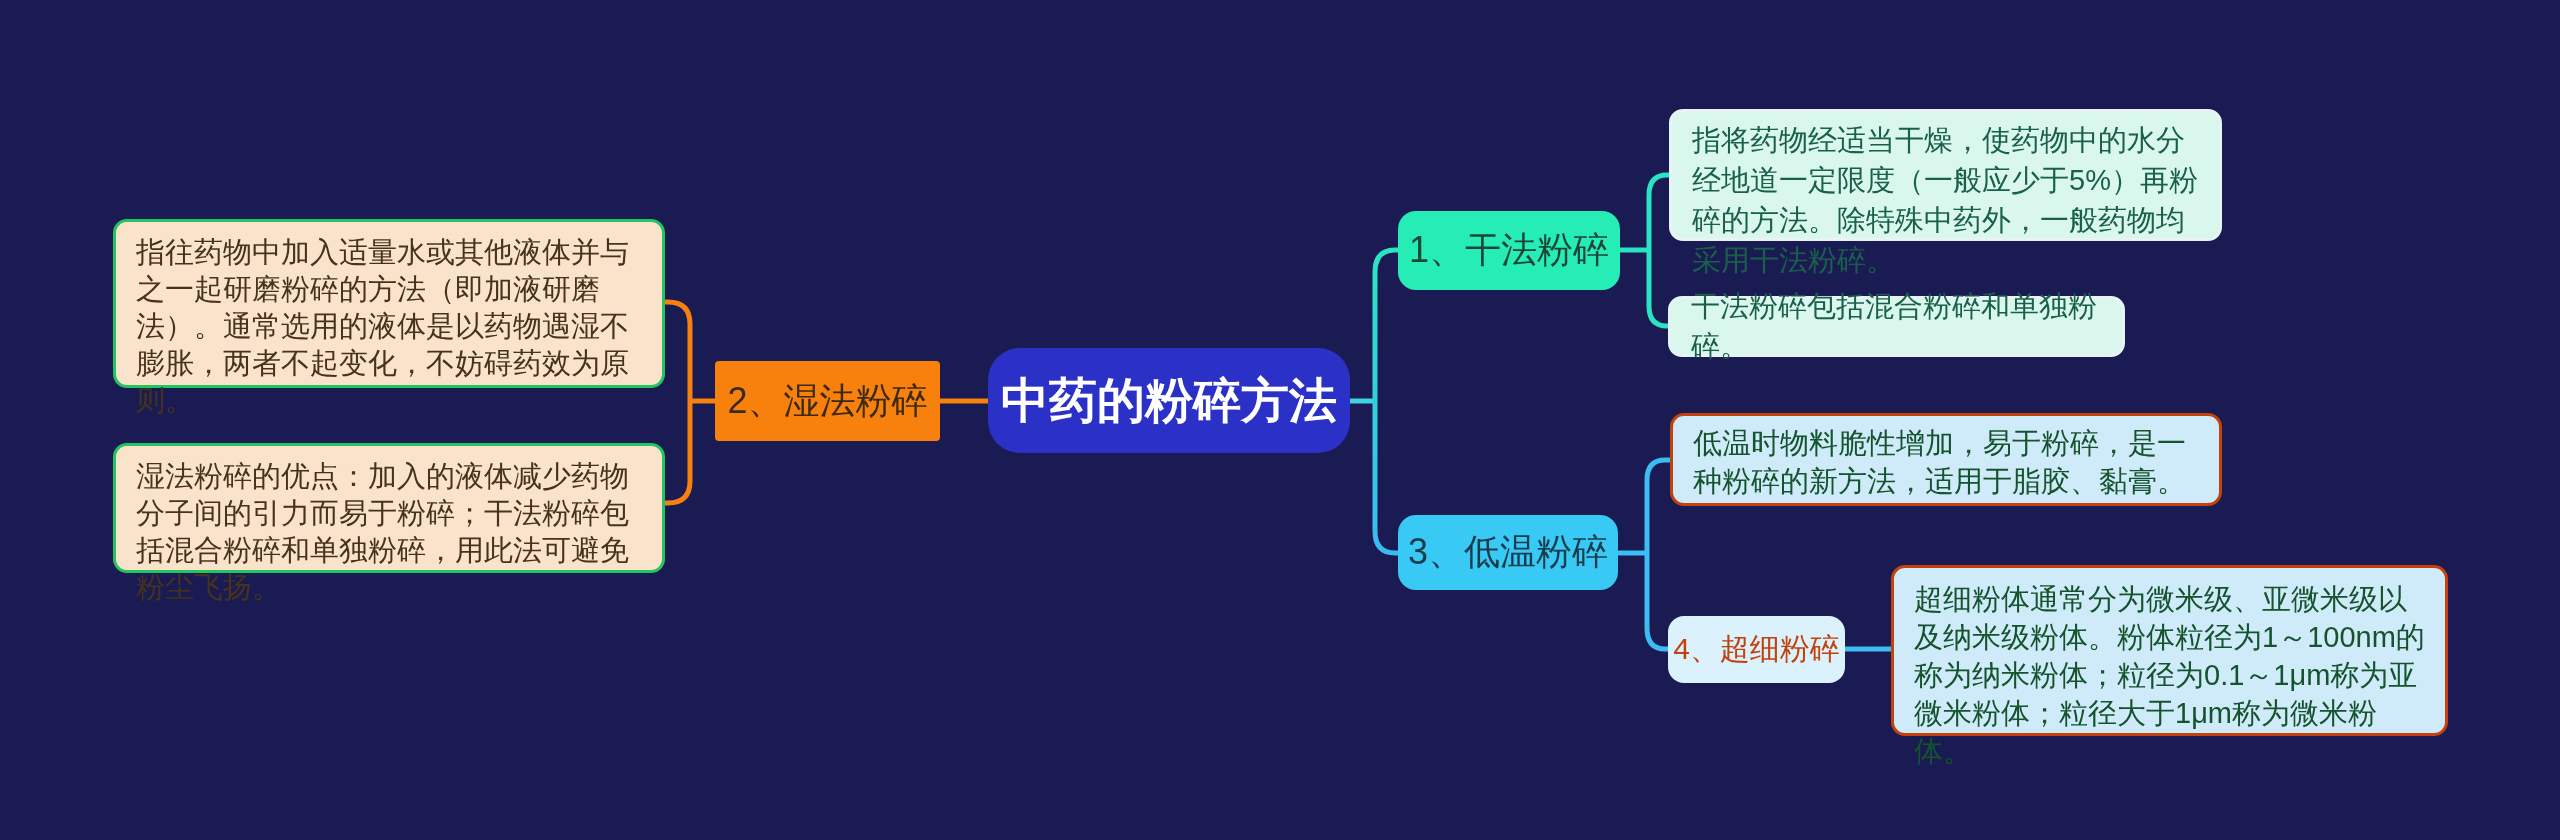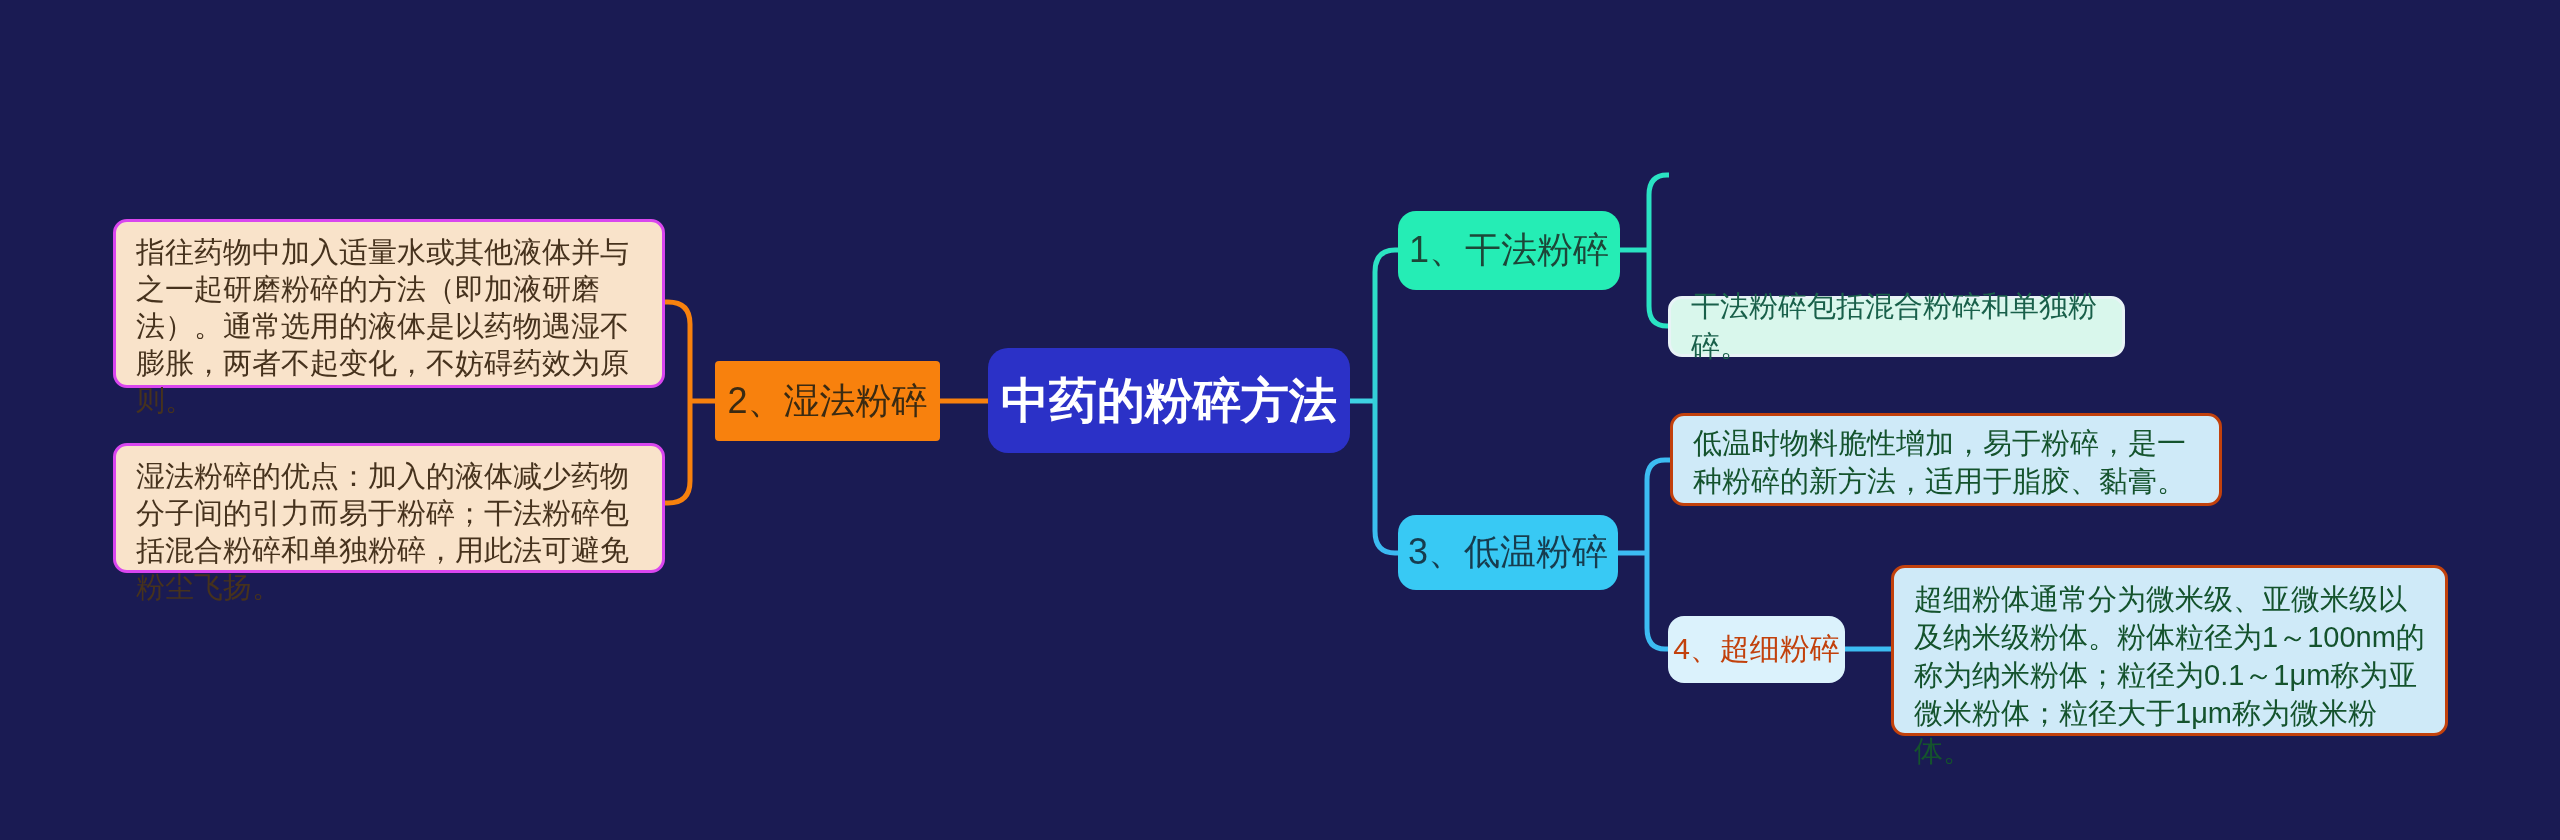--- a/index.html
+++ b/index.html
@@ -26,21 +26,21 @@
   .node {
     display: flex;
     align-items: center;
     justify-content: center;
     text-align: center;
   }
   
   .root-node {
     left: 988px; top: 348px; width: 362px; height: 105px;
     background: #2b31c7;
-    border-radius: 20px;
+    border-radius: 32px;
     color: #ffffff;
     font-size: 48px;
     font-weight: 600;
   }
   
   .node-wet {
     left: 715px; top: 361px; width: 225px; height: 80px;
     background: #f8810d;
     border-radius: 4px;
     color: #3a2a12;
@@ -67,21 +67,21 @@
     color: #c2410c;
     font-size: 30px;
   }
   
   .note {
     border-radius: 14px;
     font-size: 29px;
   }
   .note-peach {
     background: #f9e3ca;
-    border: 3px solid #d946ef;
+    border: 3px solid #22c55e;
     color: #46321d;
   }
   .note-mint {
     background: #d9f7ec;
     border: 3px solid #e8f3f6;
     color: #19604a;
   }
   .note-blue {
     background: #cfeaf8;
     border: 3px solid #c2410c;
@@ -122,20 +122,21 @@
     <path d="M1845 649 H1891" fill="none" stroke="#3cbcf2" stroke-width="5"></path>
   </svg>
 
   <div class="box node root-node">中药的粉碎方法</div>
 
   <div class="box node node-wet">2、湿法粉碎</div>
   <div class="box note note-peach note-wet-def">指往药物中加入适量水或其他液体并与之一起研磨粉碎的方法（即加液研磨法）。通常选用的液体是以药物遇湿不膨胀，两者不起变化，不妨碍药效为原则。</div>
   <div class="box note note-peach note-wet-pros">湿法粉碎的优点：加入的液体减少药物分子间的引力而易于粉碎；干法粉碎包括混合粉碎和单独粉碎，用此法可避免粉尘飞扬。</div>
 
   <div class="box node node-dry">1、干法粉碎</div>
+  <div class="box note note-mint note-dry-def">指将药物经适当干燥，使药物中的水分经地道一定限度（一般应少于5%）再粉碎的方法。除特殊中药外，一般药物均采用干法粉碎。</div>
   <div class="box note note-mint note-dry-types">干法粉碎包括混合粉碎和单独粉碎。</div>
 
   <div class="box node node-lowtemp">3、低温粉碎</div>
   <div class="box note note-blue note-lt-def">低温时物料脆性增加，易于粉碎，是一种粉碎的新方法，适用于脂胶、黏膏。</div>
 
   <div class="box node node-ultrafine">4、超细粉碎</div>
   <div class="box note note-blue note-uf-def">超细粉体通常分为微米级、亚微米级以及纳米级粉体。粉体粒径为1～100nm的称为纳米粉体；粒径为0.1～1μm称为亚微米粉体；粒径大于1μm称为微米粉体。</div>
 
 </div>
 

